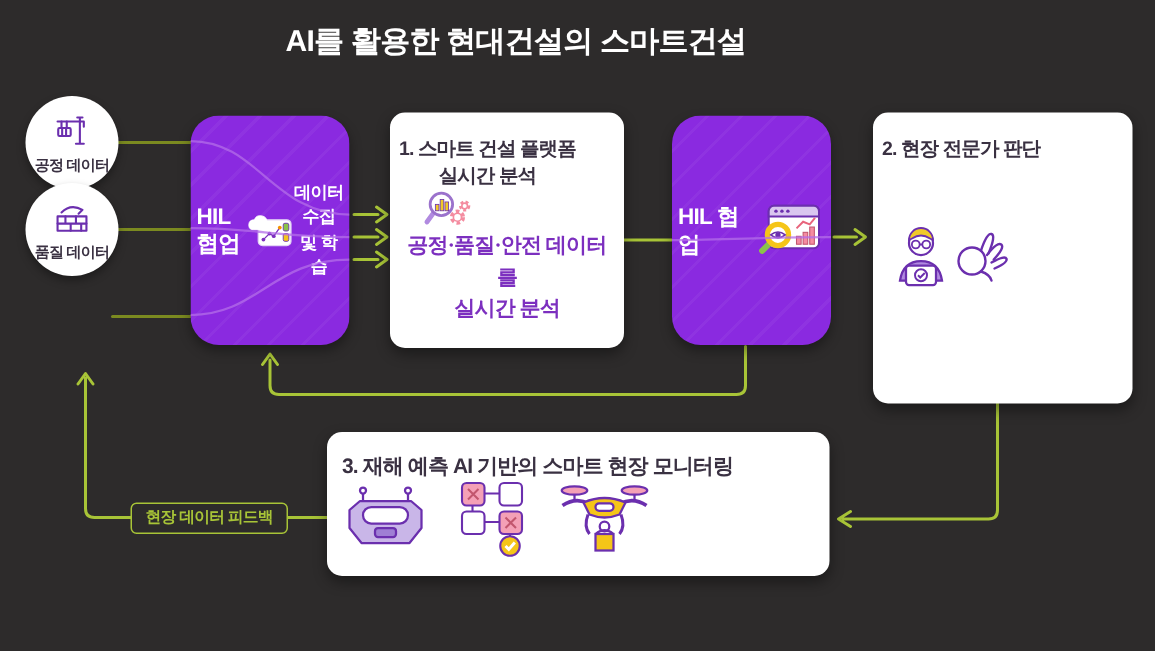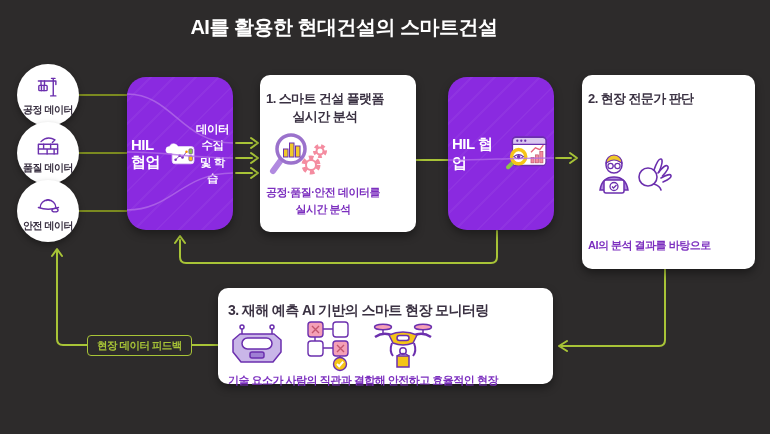--- a/index.html
+++ b/index.html
@@ -34,21 +34,21 @@
   }
   .pbox .ptitle{color:#ffffff;font-size:15px;font-weight:700;letter-spacing:-0.5px;}
   .pbox .pcap{color:#ffffff;font-size:11.5px;font-weight:700;line-height:1.4;text-align:center;letter-spacing:-0.5px;}
   .pbox svg.inner-lines{position:absolute;left:0;top:0;pointer-events:none;}
   .wbox{
     position:absolute;background:#ffffff;border-radius:10px;z-index:2;
     display:flex;flex-direction:column;align-items:flex-start;justify-content:space-between;
     box-sizing:border-box;box-shadow:0 4px 9px rgba(0,0,0,0.4);
   }
   .wbox .wtitle{color:#3a3142;font-size:13px;font-weight:700;line-height:1.35;text-align:center;letter-spacing:-0.6px;}
-  .wbox .wcap{color:#7c2fbf;font-size:11px;font-weight:700;line-height:1.5;text-align:center;letter-spacing:-0.5px;}
+  .wbox .wcap{color:#7c2fbf;font-size:14px;font-weight:700;line-height:1.5;text-align:center;letter-spacing:-0.5px;font-family:Liberation Serif, serif;}
   .box-step1{left:260px;top:75px;width:156px;height:157px;padding:15px 6px;}
   .box-step2{left:582px;top:75px;width:173px;height:194px;padding:15px 6px;}
   .box-step3{left:218px;top:288px;width:335px;height:96px;padding:13px 10px;}
   .box-step3 .wtitle{font-size:14px;}
   .step3-icons{display:flex;align-items:center;justify-content:center;gap:18px;}
   .feedback-chip{
     position:absolute;left:87px;top:335px;z-index:3;
     background:#2d2b2b;border:1.5px solid #a8c437;border-radius:4px;
     color:#a8c437;font-size:10.5px;font-weight:700;letter-spacing:-0.5px;
     padding:3px 9px;line-height:1.2;
@@ -96,31 +96,20 @@
     <svg class="icon" width="28" height="28" viewBox="0 0 32 32">
       <g stroke="#6b2fae" stroke-width="1.6" fill="none" stroke-linecap="round" stroke-linejoin="round">
         <path d="M8,11 Q15,4 24,9 L21,12"></path>
         <rect x="5" y="14" width="22" height="11"></rect>
         <path d="M5,19.5 H27 M11,14 V19.5 M19,14 V19.5 M15,19.5 V25 M23,19.5 V25"></path>
       </g>
     </svg>
     <span class="lbl">품질 데이터</span>
   </div>
 
-  <div class="src-circle" style="top:180px">
-    <svg class="icon" width="28" height="28" viewBox="0 0 32 32">
-      <g stroke="#6b2fae" stroke-width="1.6" fill="none" stroke-linecap="round" stroke-linejoin="round">
-        <path d="M7,20 a9,8.5 0 0 1 18,0"></path>
-        <path d="M5,20 Q16,24 28,20"></path>
-        <path d="M14,12 Q16,10 18,12"></path>
-        <ellipse cx="24" cy="23" rx="3.5" ry="2"></ellipse>
-      </g>
-    </svg>
-    <span class="lbl">안전 데이터</span>
-  </div>
 
   <div class="pbox" style="left:127px">
     <svg class="inner-lines" width="106" height="153" viewBox="0 0 106 153">
       <g stroke="#b36ee8" stroke-width="1.5" fill="none" opacity="0.75">
         <path d="M0,17 C45,17 55,66 106,66"></path>
         <path d="M0,75 C45,75 55,81 106,81"></path>
         <path d="M0,133 C45,133 55,96 106,96"></path>
       </g>
     </svg>
     <span class="ptitle">HIL 협업</span>
@@ -201,21 +190,21 @@
       <path d="M24,42.5 l1.5,1.5 l3,-3" stroke="#6b2fae" stroke-width="1.3" fill="none"></path>
       <g stroke="#6b2fae" stroke-width="1.6" fill="none" stroke-linecap="round">
         <circle cx="60" cy="33" r="9"></circle>
         <path d="M66,26 q4,-12 7,-11 q3,1 -2,13"></path>
         <path d="M70,29 q7,-9 9.5,-7 q2.5,2 -5,10"></path>
         <path d="M73,34 q9,-5 10,-2.5 q1,2.5 -8,6.5"></path>
         <path d="M66,40 q6,2 7,6"></path>
       </g>
     </svg>
     <span class="wcap">
-      <span>AI의 분석 결과를 바탕으로</span><br>
+      <br>
     </span>
   </div>
 
   <div class="wbox box-step3">
     <span class="wtitle">3. 재해 예측 AI 기반의 스마트 현장 모니터링</span>
     <div class="step3-icons">
       <svg class="icon" width="58" height="46" viewBox="0 0 58 46">
         <g stroke="#6b2fae" stroke-width="1.5">
           <line x1="14" y1="11" x2="14" y2="5"></line>
           <circle cx="14" cy="4" r="2" fill="#ffffff"></circle>
@@ -248,18 +237,17 @@
           <path d="M5,17 Q14,11 23,16 M43,16 Q52,11 61,17" stroke-width="2.5"></path>
           <path d="M19,15 Q33,9 47,15 L43,23 Q33,27 23,23 Z" fill="#f5c518"></path>
           <rect x="27" y="15.5" width="12" height="5" rx="2.5" fill="#ffffff"></rect>
           <path d="M22,23 q-3,8 1,13 M44,23 q3,8 -1,13" stroke-width="2"></path>
           <circle cx="33" cy="31" r="3.2" fill="#ffffff"></circle>
           <path d="M27,36 q6,-5 12,0"></path>
           <rect x="27" y="36" width="12" height="11" fill="#f5c518"></rect>
         </g>
       </svg>
     </div>
-    <span class="wcap">기술 요소가 사람의 직관과 결합해 안전하고 효율적인 현장</span>
   </div>
 
   <div class="feedback-chip">현장 데이터 피드백</div>
 
 </div>
 
 </body></html>

